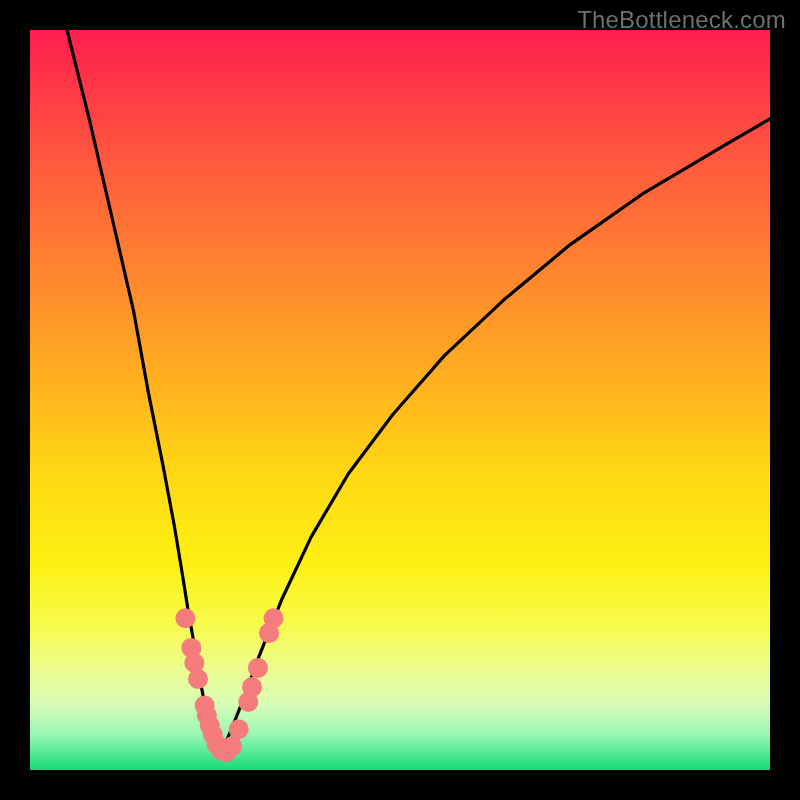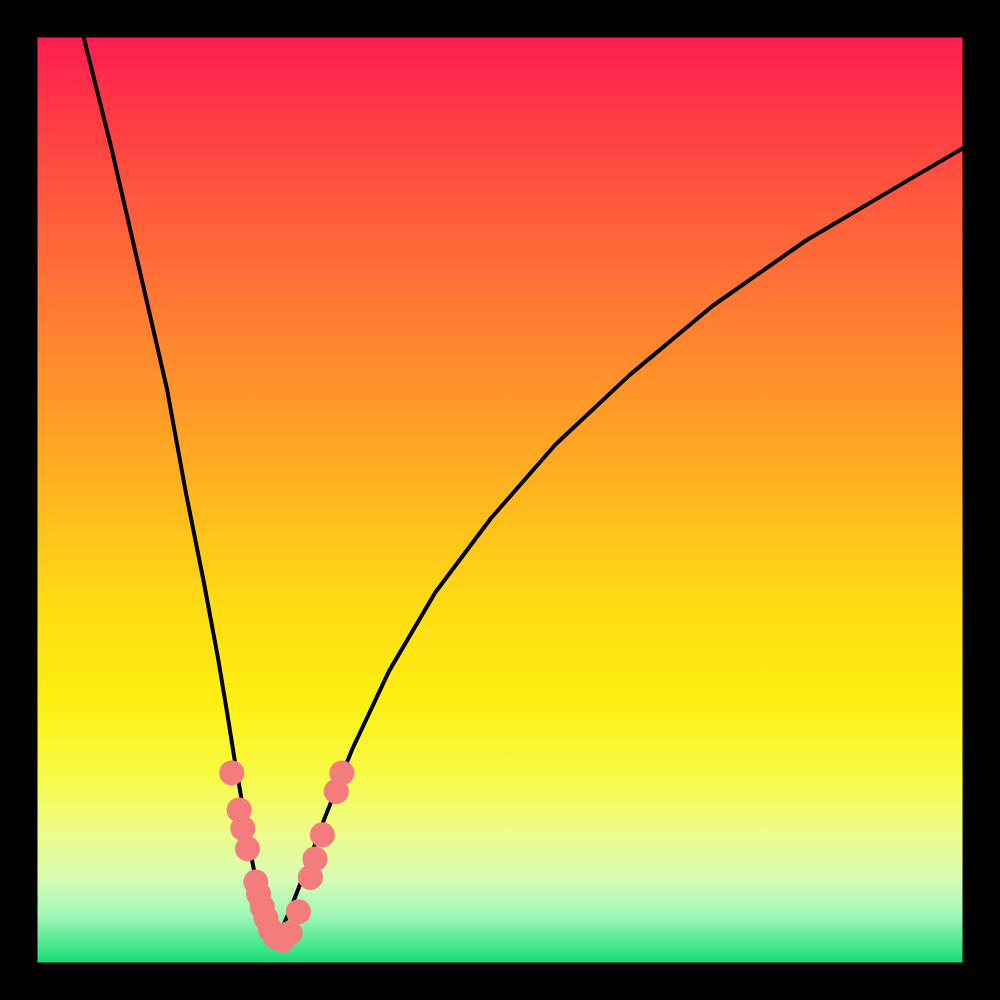--- a/index.html
+++ b/index.html
@@ -56,20 +56,21 @@
     top: 0;
     width: 740px;
     height: 740px;
     overflow: visible;
   }
 </style>
 </head>
 <body>
 
 <div class="frame">
+  <div class="watermark">TheBottleneck.com</div>
   <div class="plot">
     <svg class="curve" viewBox="0 0 740 740">
       <path fill="none" stroke="#000" stroke-width="3.2" stroke-linecap="round" stroke-linejoin="round" d="M37.00 0.00 L59.20 88.80 L81.40 185.00 L103.60 281.20 L118.40 362.60 L133.20 436.60 L144.30 495.80 L151.70 540.20 L157.62 577.20 L162.80 606.80 L167.24 632.70 L170.94 654.90 L174.64 673.40 L177.60 688.20 L181.30 703.00 L185.00 714.10 L188.70 723.72"></path>
       <path fill="none" stroke="#000" stroke-width="3.2" stroke-linecap="round" stroke-linejoin="round" d="M188.70 723.72 L196.10 711.88 L203.50 694.12 L214.60 666.00 L229.40 625.30 L251.60 569.80 L281.20 506.90 L318.20 444.00 L362.60 384.80 L414.40 325.60 L473.60 270.10 L540.20 214.60 L614.20 162.80 L695.60 114.70 L740.00 88.80"></path>
       <g>
           <circle cx="155.40" cy="588.30" r="10" fill="#f47c7c" stroke="#a83a3a" stroke-width="0"></circle>
           <circle cx="161.32" cy="617.90" r="10" fill="#f47c7c" stroke="#a83a3a" stroke-width="0"></circle>
           <circle cx="164.28" cy="632.70" r="10" fill="#f47c7c" stroke="#a83a3a" stroke-width="0"></circle>
           <circle cx="167.98" cy="648.98" r="10" fill="#f47c7c" stroke="#a83a3a" stroke-width="0"></circle>
           <circle cx="174.64" cy="675.62" r="10" fill="#f47c7c" stroke="#a83a3a" stroke-width="0"></circle>

